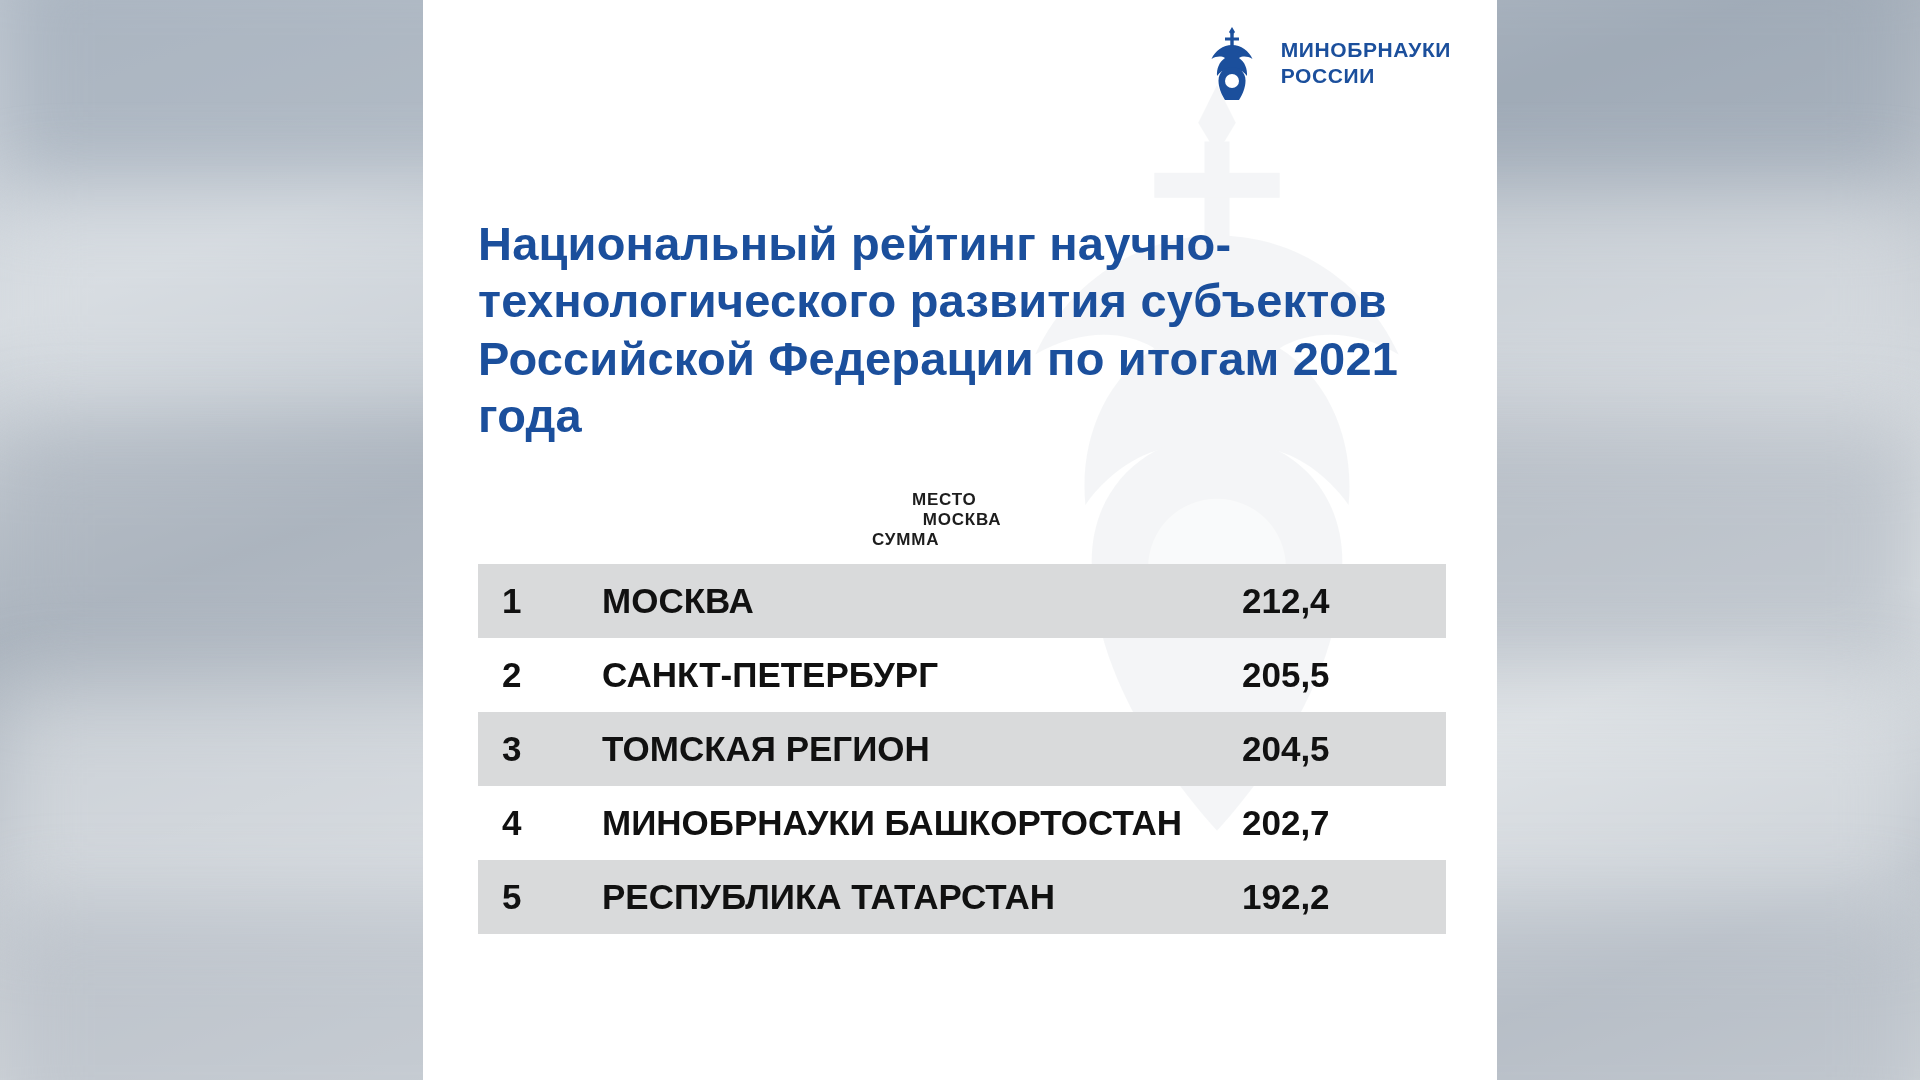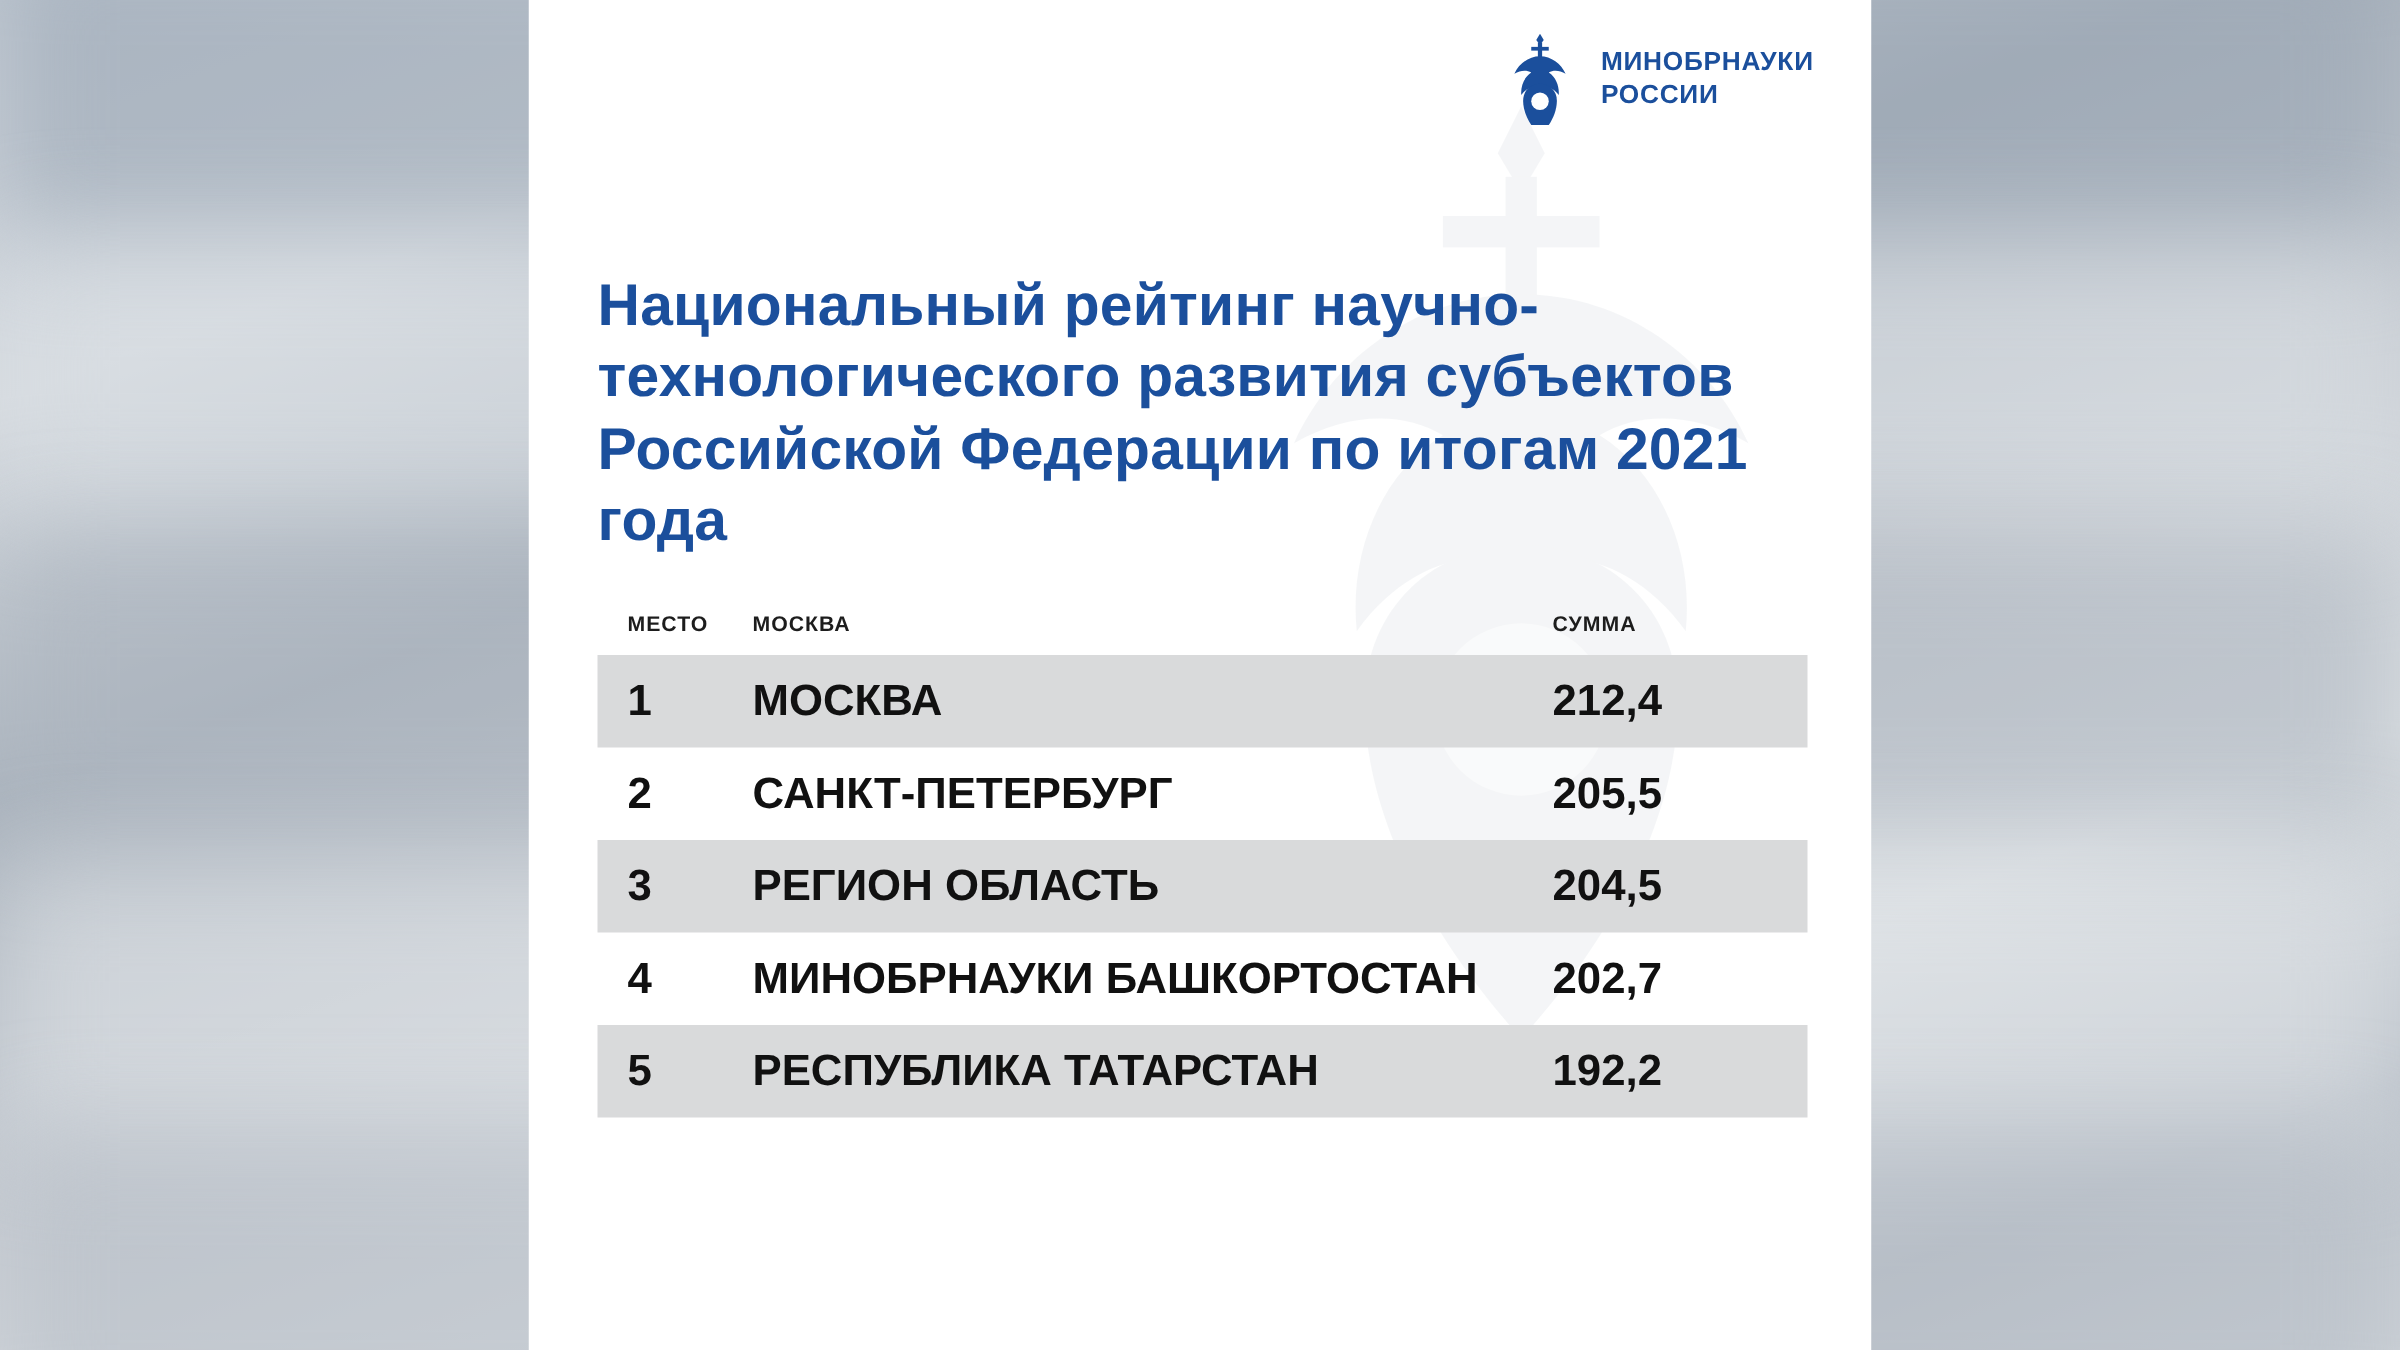--- a/index.html
+++ b/index.html
@@ -93,20 +93,21 @@
   }
 
   .table-head {
     display: flex;
     align-items: center;
     padding: 0 24px 14px 24px;
     color: #1d1d1d;
     font-size: 17px;
     font-weight: bold;
     letter-spacing: .8px;
+    flex-direction: column;
   }
   .col-place { width: 100px; }
   .col-region { flex: 1; }
   .col-sum { width: 180px; }
 
   .row {
     display: flex;
     align-items: center;
     height: 74px;
     padding: 0 24px;
@@ -176,21 +177,21 @@
       </div>
 
       <div class="row">
         <div class="col-place">2</div>
         <div class="col-region">САНКТ-ПЕТЕРБУРГ</div>
         <div class="col-sum">205,5</div>
       </div>
 
       <div class="row shaded">
         <div class="col-place">3</div>
-        <div class="col-region">РЕГИОН ОБЛАСТЬ</div>
+        <div class="col-region">ТОМСКАЯ РЕГИОН</div>
         <div class="col-sum">204,5</div>
       </div>
 
       <div class="row">
         <div class="col-place">4</div>
         <div class="col-region">МИНОБРНАУКИ БАШКОРТОСТАН</div>
         <div class="col-sum">202,7</div>
       </div>
 
       <div class="row shaded">

